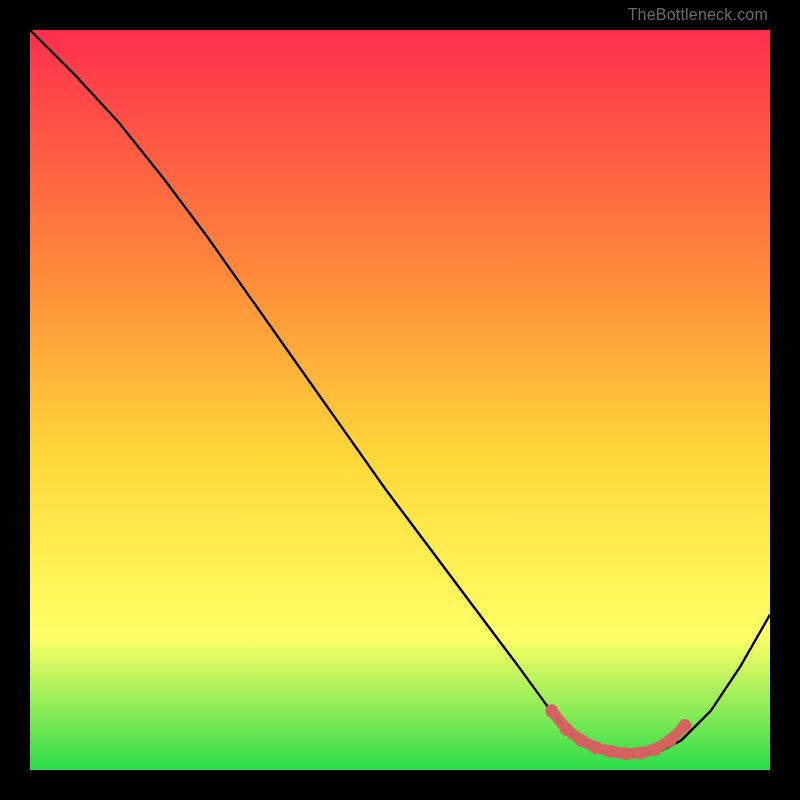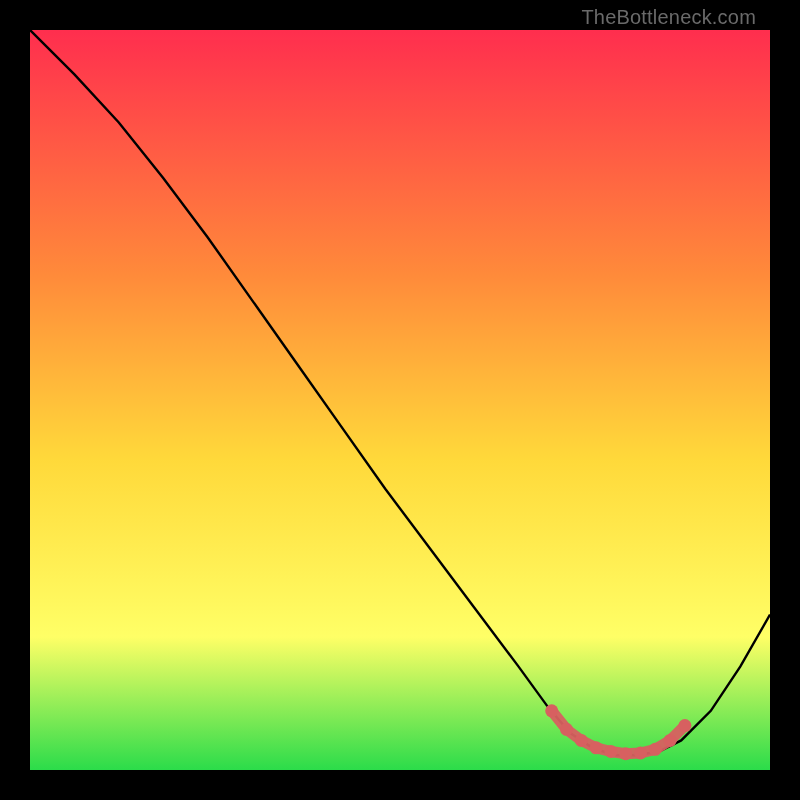--- a/index.html
+++ b/index.html
@@ -22,23 +22,23 @@
   .plot {
     position: absolute;
     left: 0;
     top: 0;
     width: 740px;
     height: 740px;
   }
   .watermark {
     position: absolute;
     top: 6px;
-    right: 44px;
+    right: 32px;
     color: #6a6a6a;
-    font-size: 20px;
+    font-size: 16px;
     font-weight: 500;
     letter-spacing: 0.2px;
     user-select: none;
   }
 </style>
 </head>
 <body>
 
 <div class="frame">
   <svg class="plot" viewBox="0 0 740 740">

